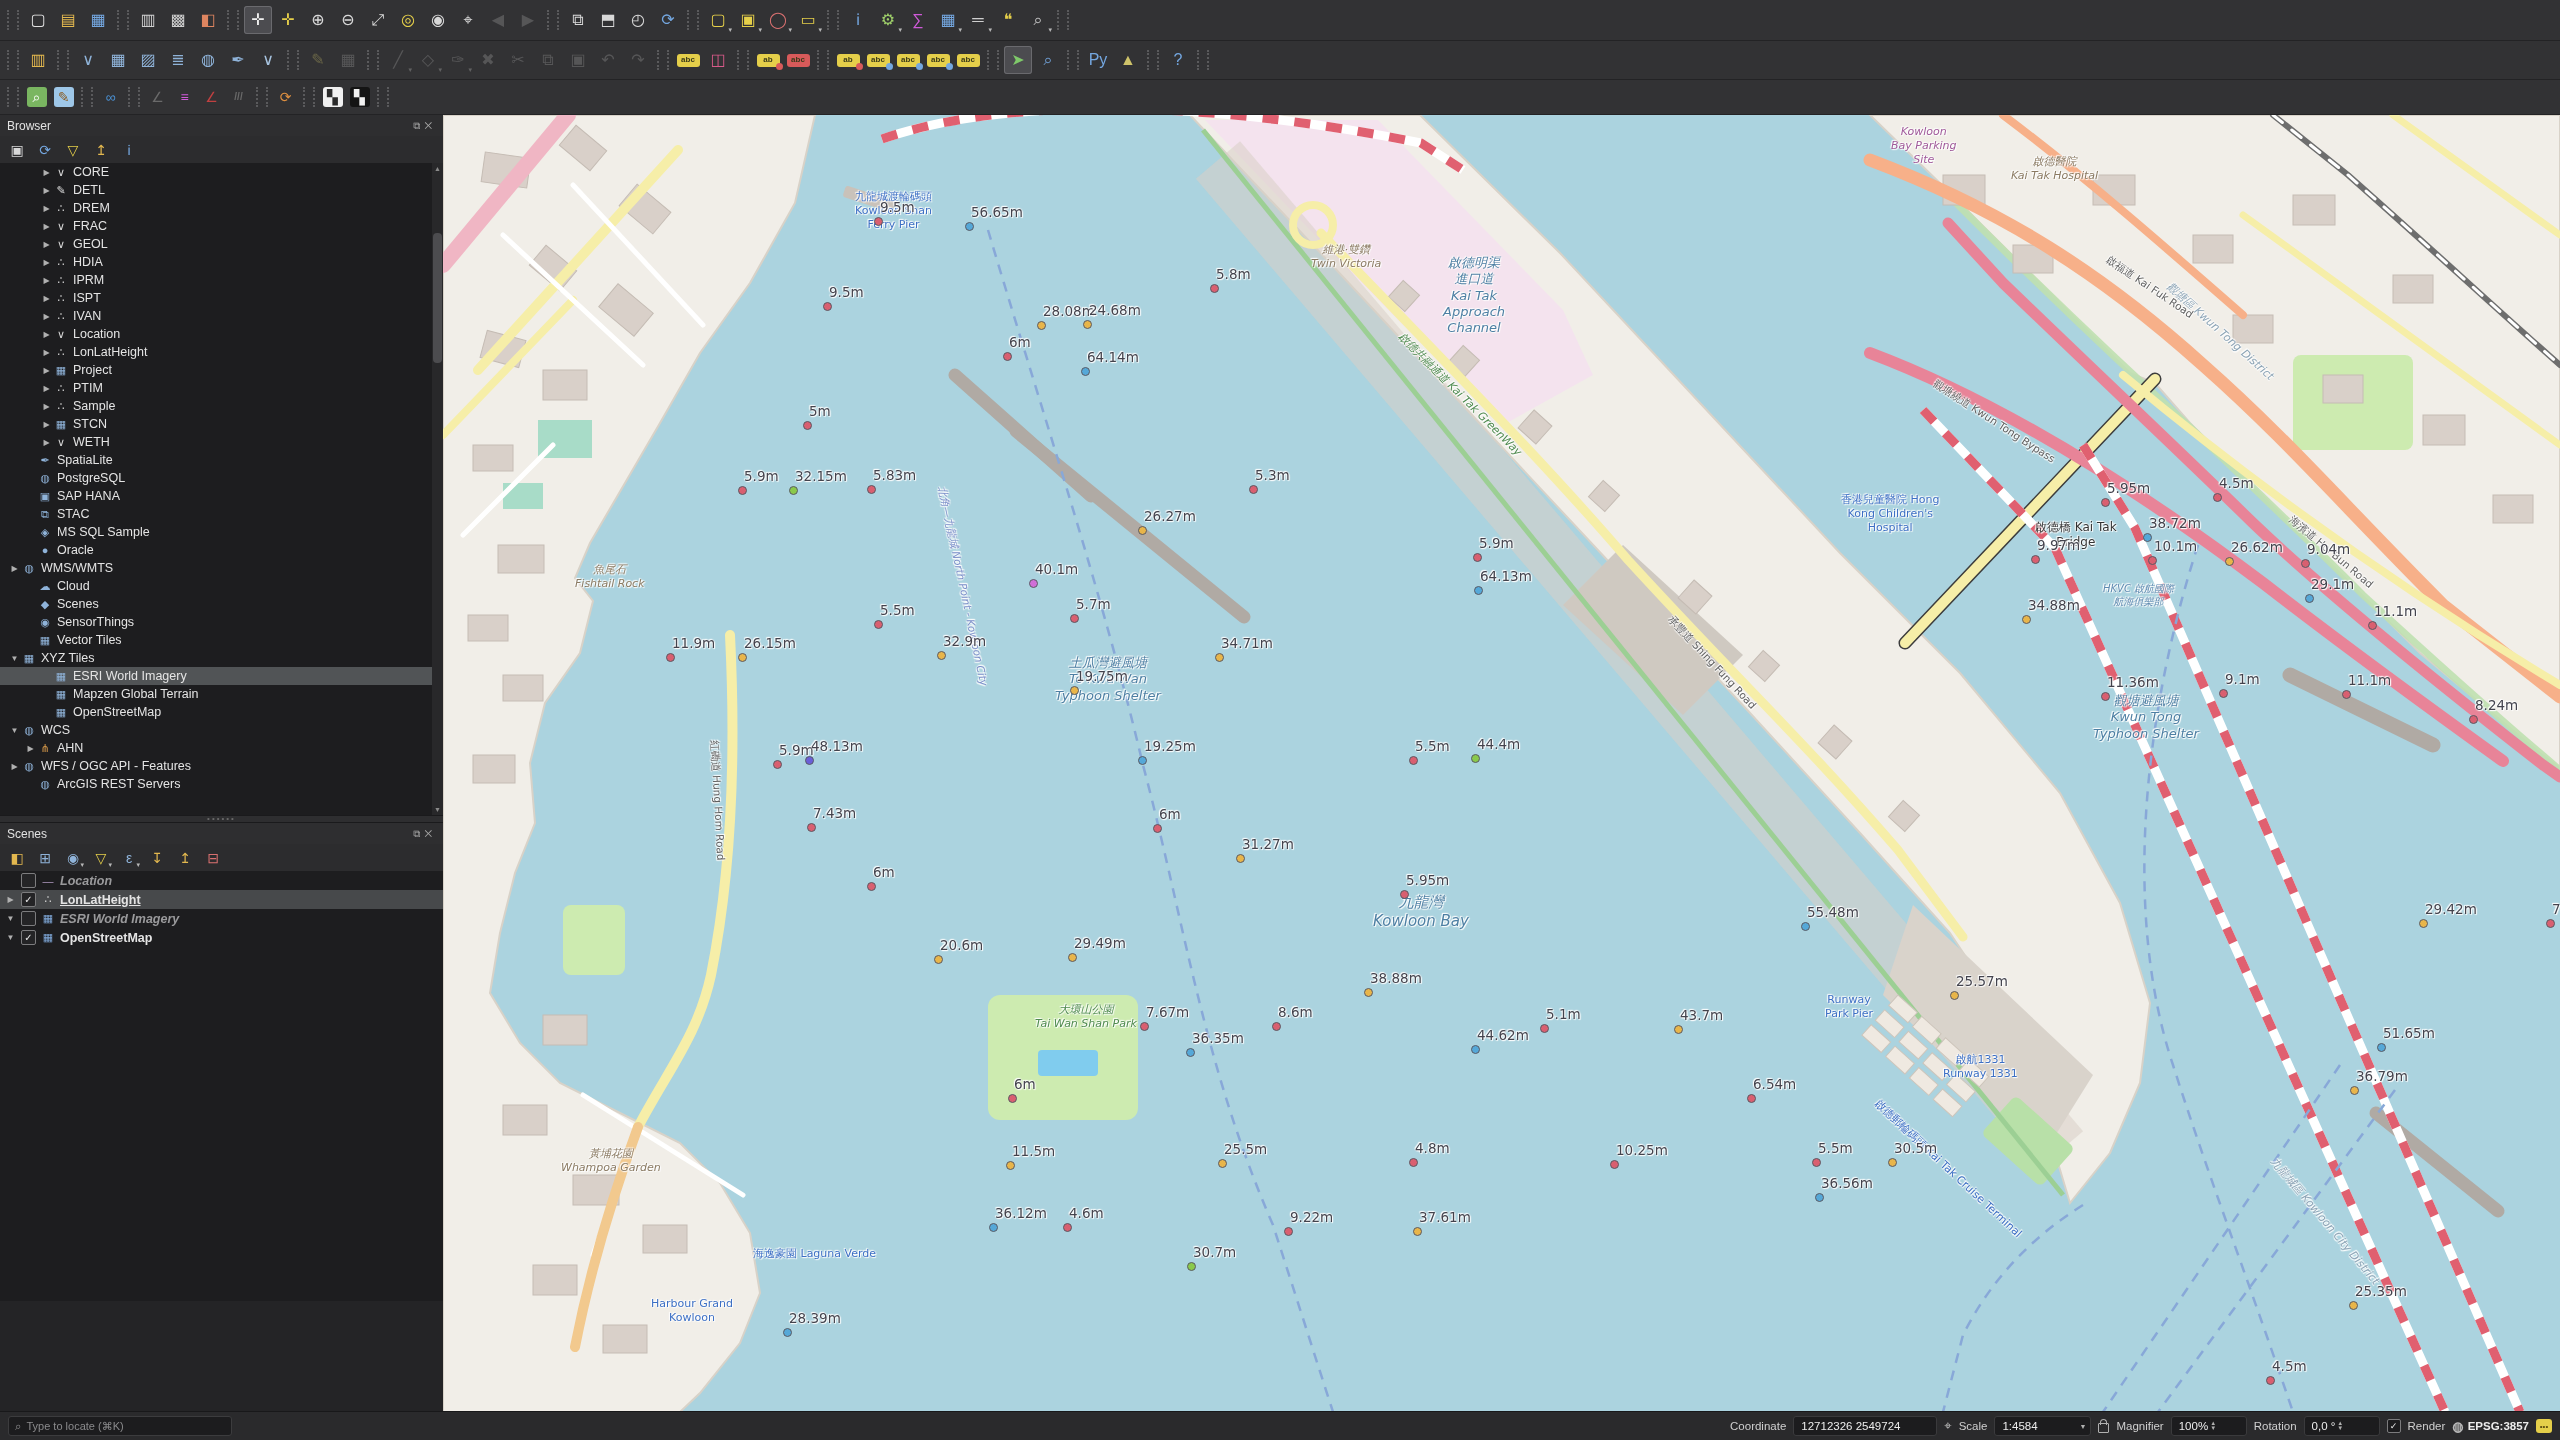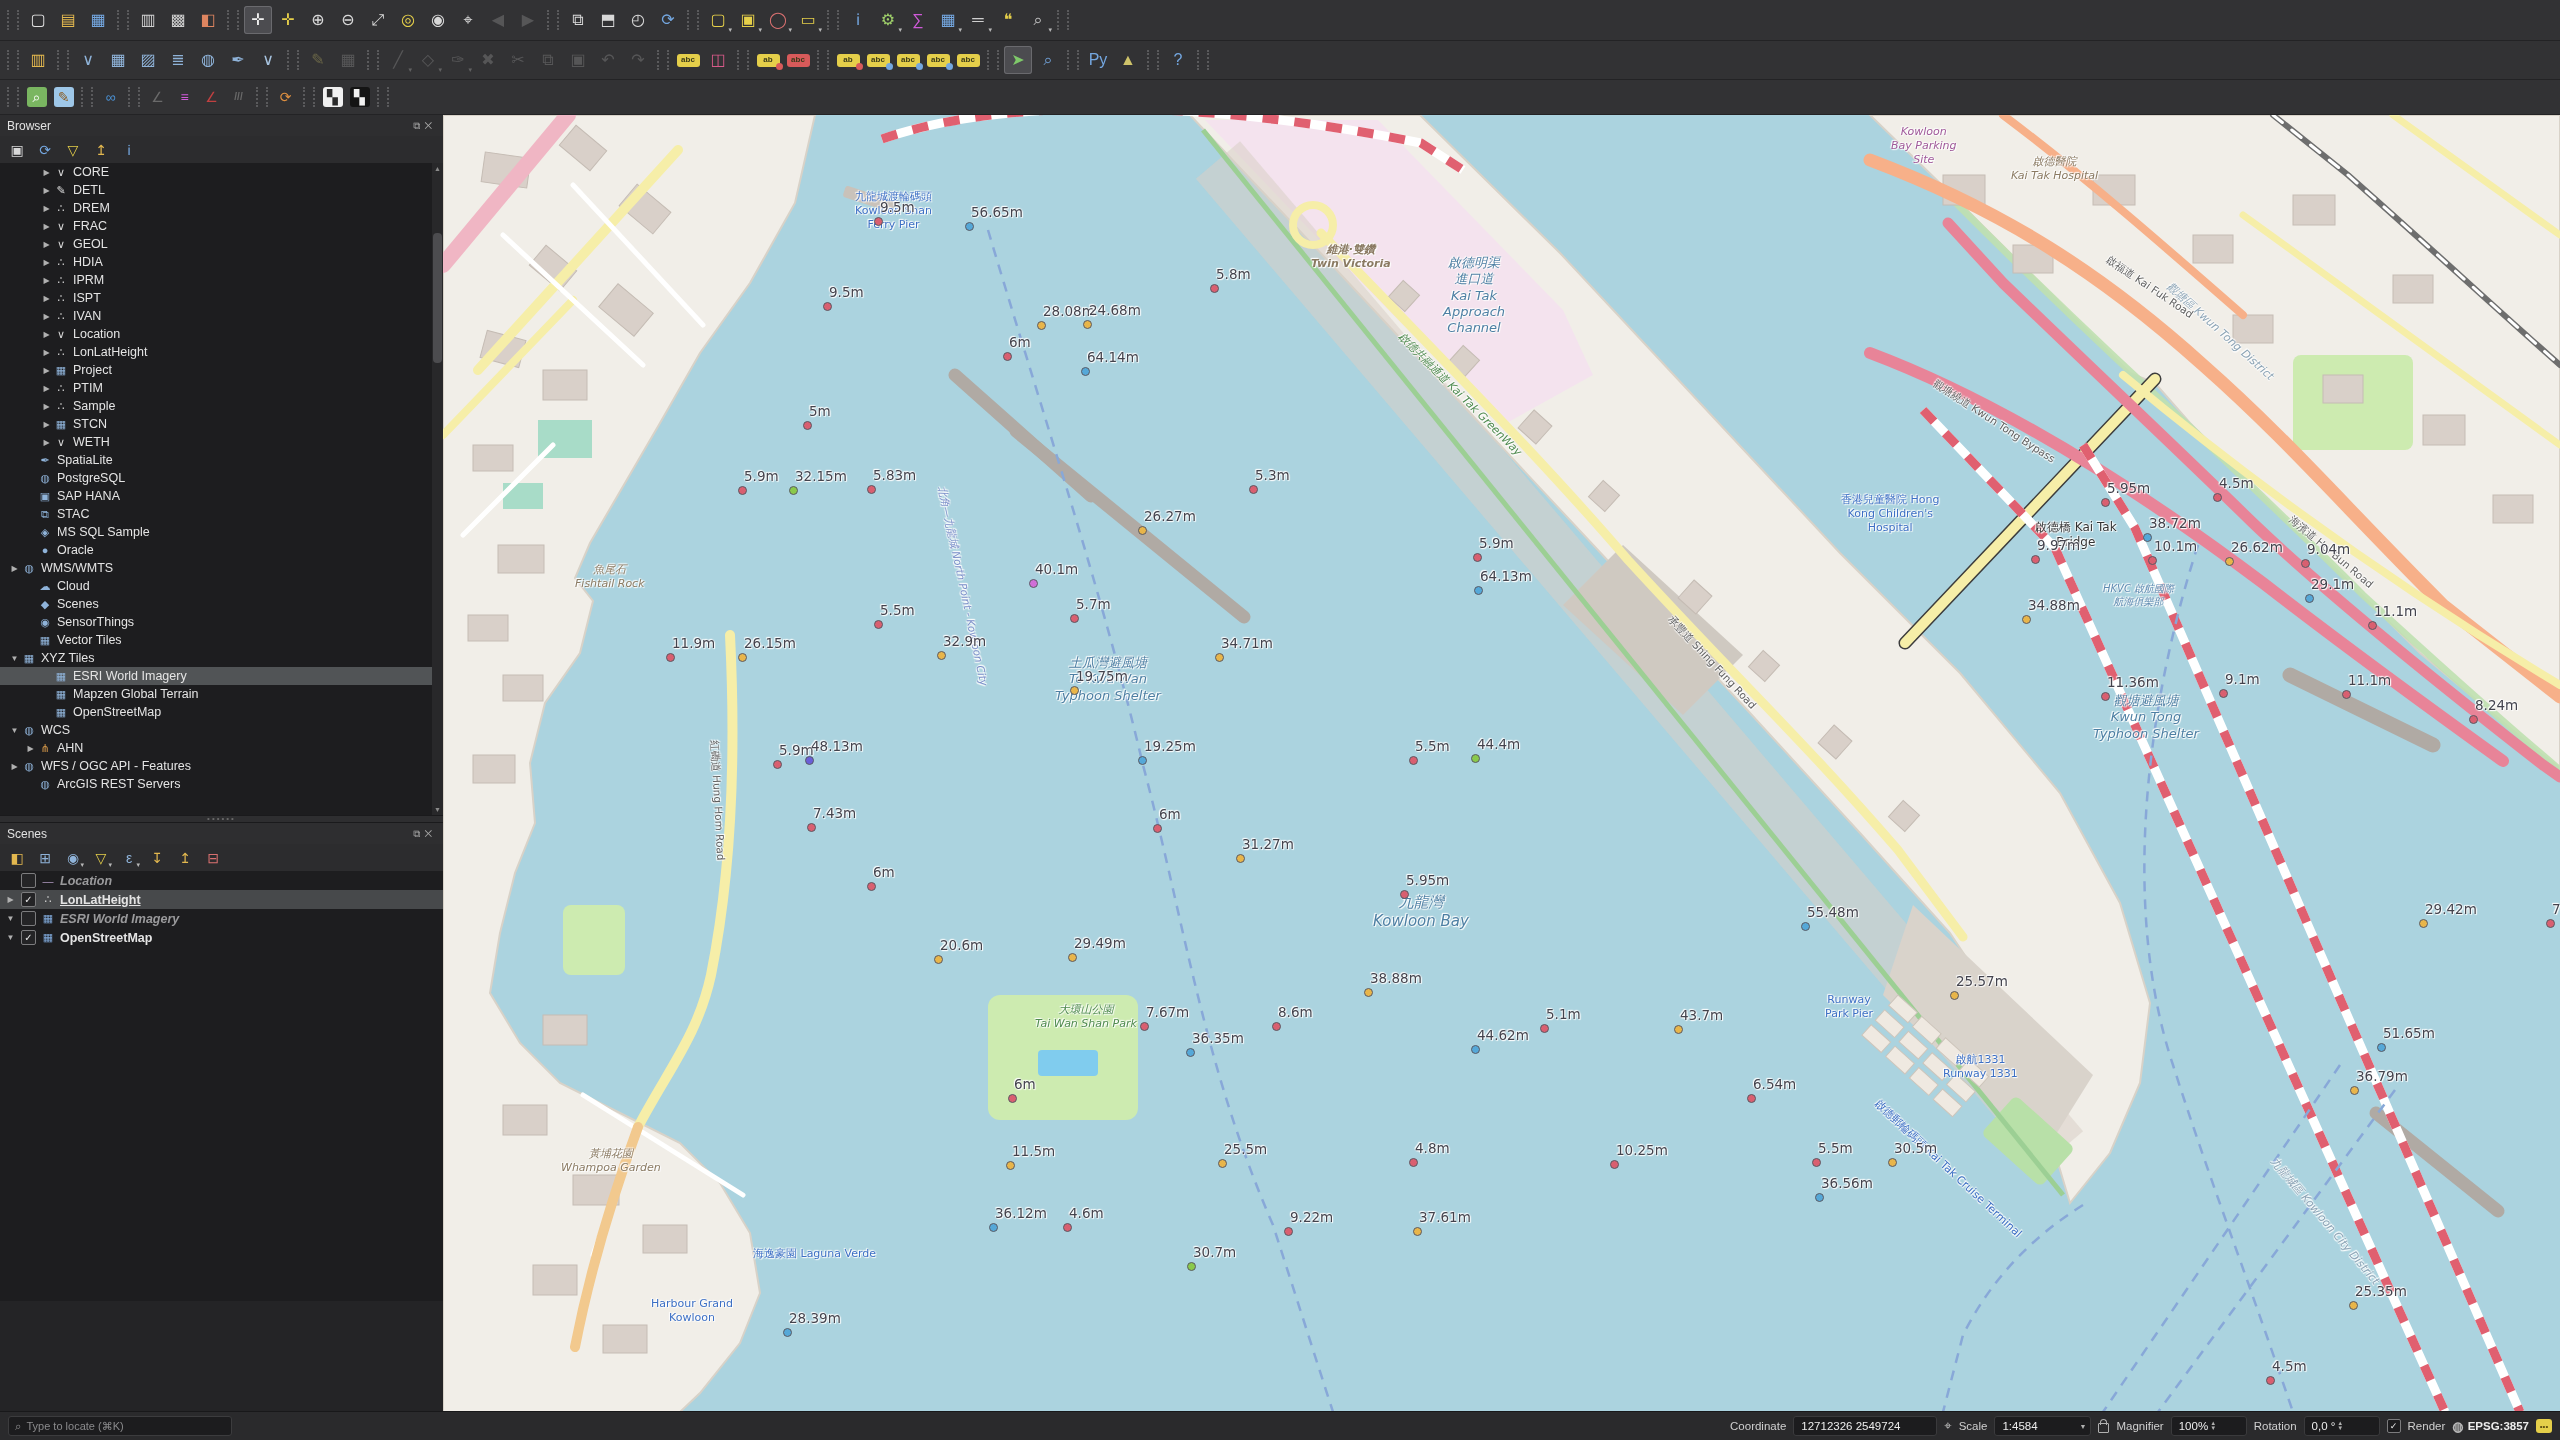--- a/index.html
+++ b/index.html
@@ -848,21 +848,21 @@
         </div>
         <div class="mlabel ml-poi-blue ml-c" style="left: 412px; top: 75px;">
           <div>九龍城渡輪碼頭</div>
           <div>Kowloon Shan</div>
           <div>Ferry Pier</div>
         </div>
         <div class="mlabel ml-poi ml-c" style="left: 132px; top: 448px;">
           <div>魚尾石</div>
           <div>Fishtail Rock</div>
         </div>
-        <div class="mlabel ml-poi ml-c" style="left: 868px; top: 128px; font-weight: bold;">
+        <div class="mlabel ml-poi ml-c" style="left: 868px; top: 128px;">
           <div>維港·雙鑽</div>
           <div>Twin Victoria</div>
         </div>
       </div>
     <div class="depthlayer">
         <div class="dpt" style="left: 431px; top: 102px;">
           <span class="dot" style="background: rgb(217, 95, 112);"></span>
           <span class="dtx">9.5m</span>
         </div>
         <div class="dpt" style="left: 522px; top: 107px;">

